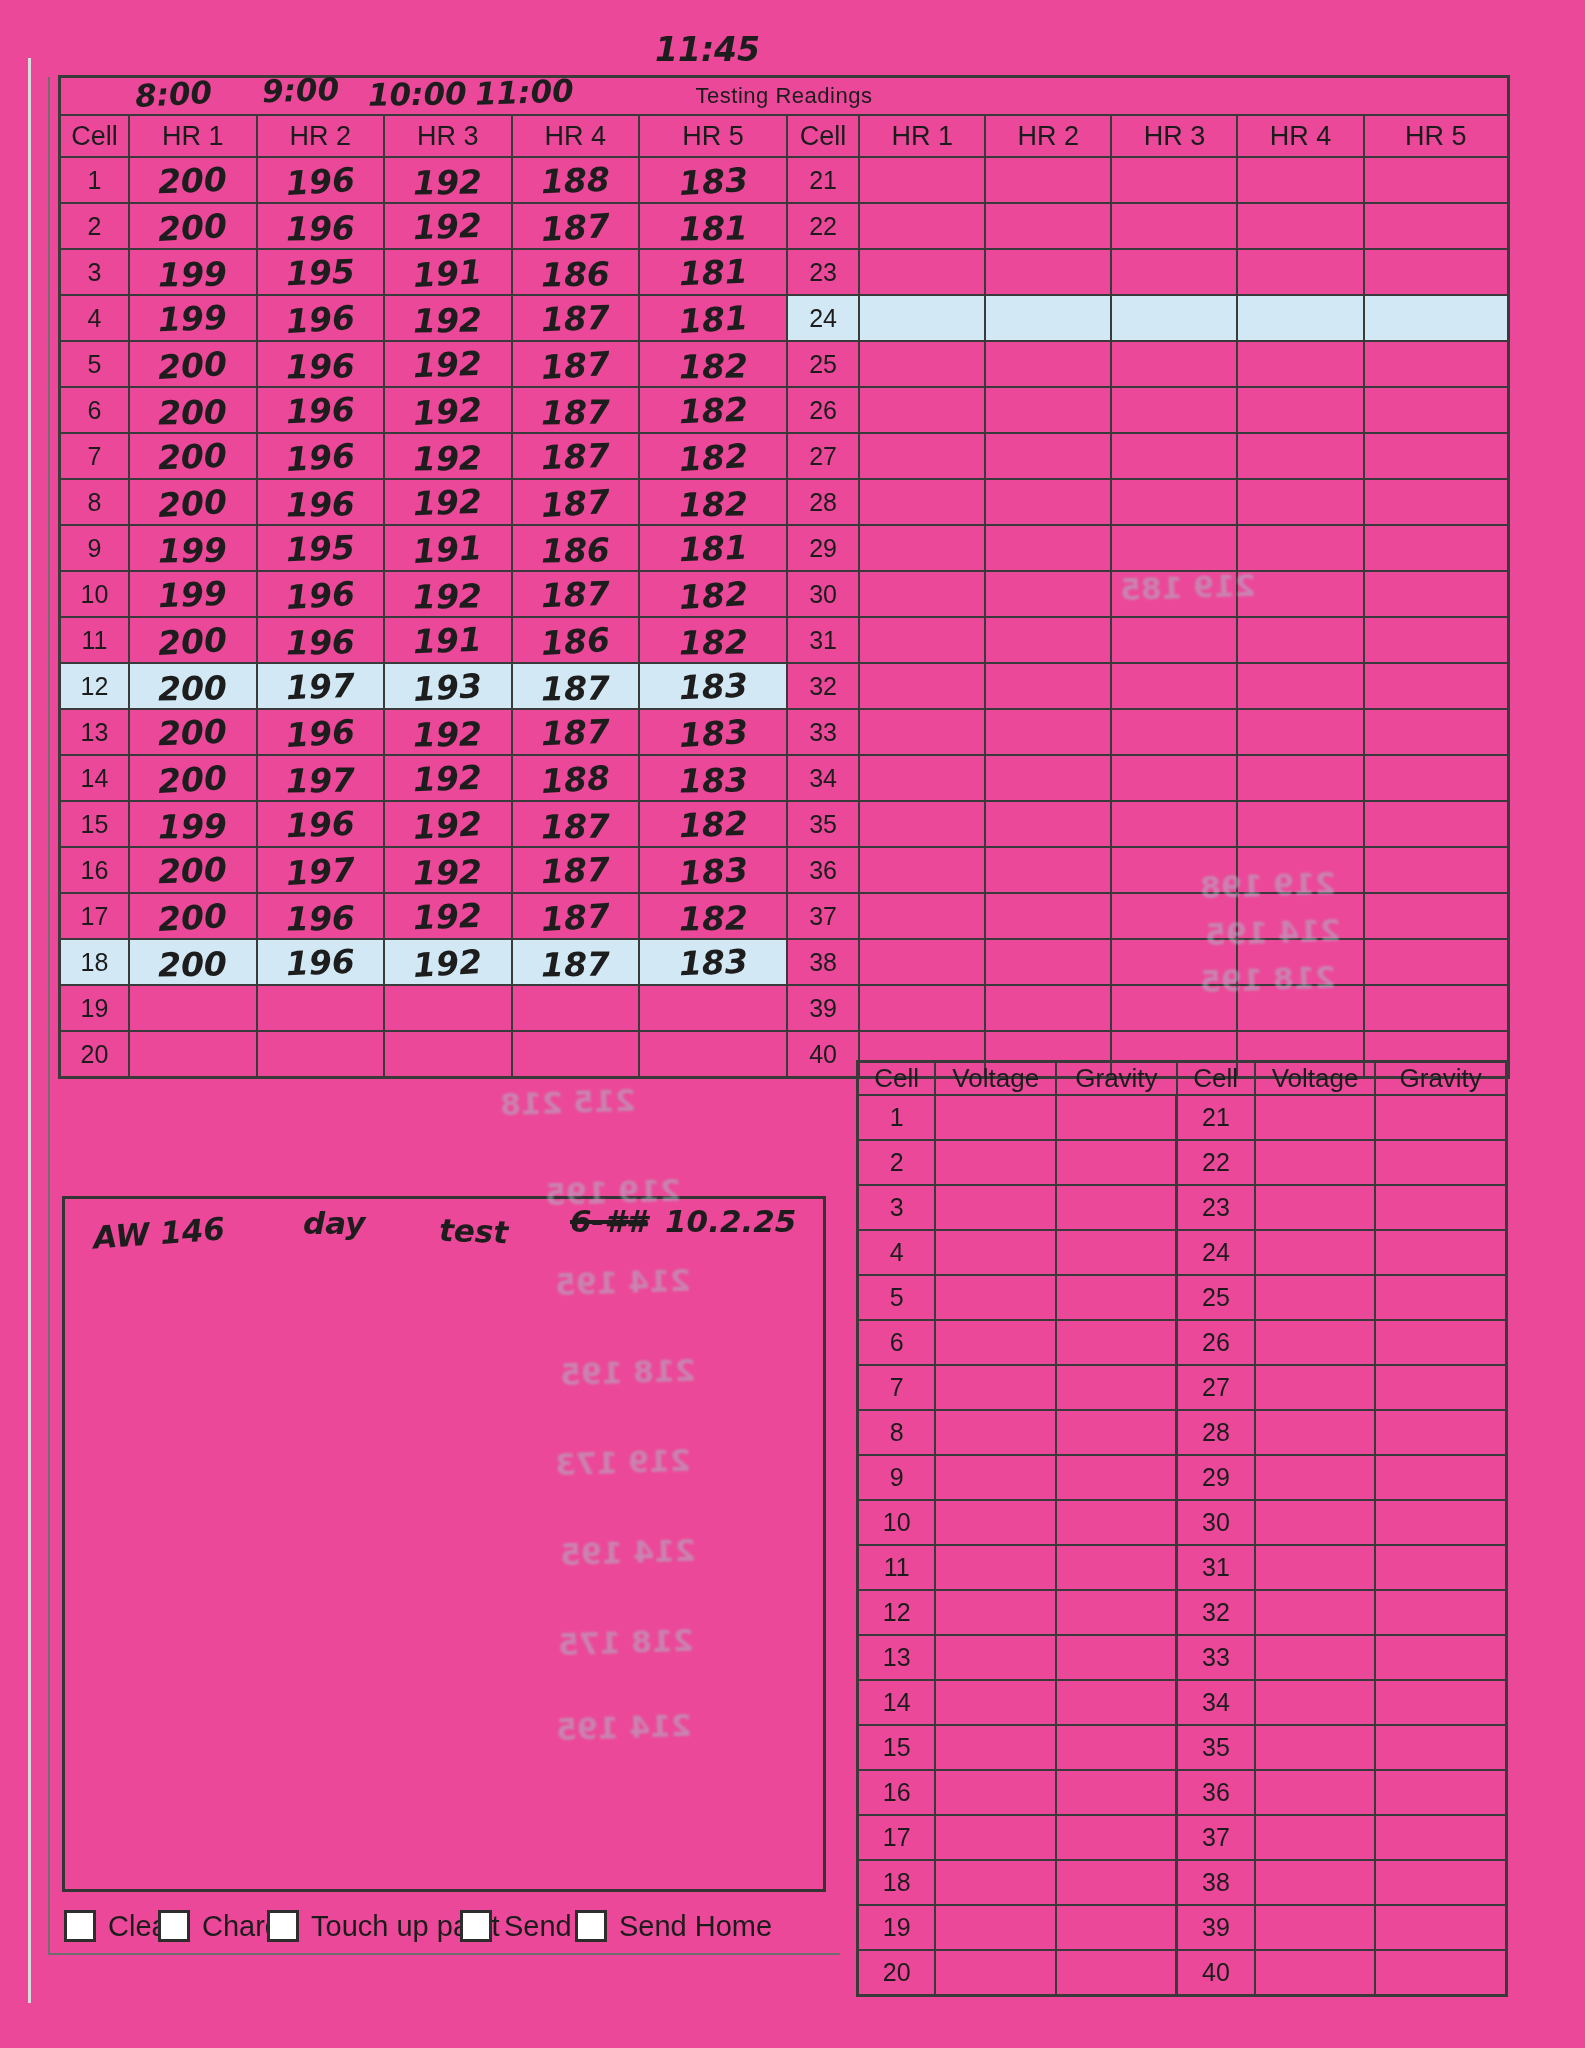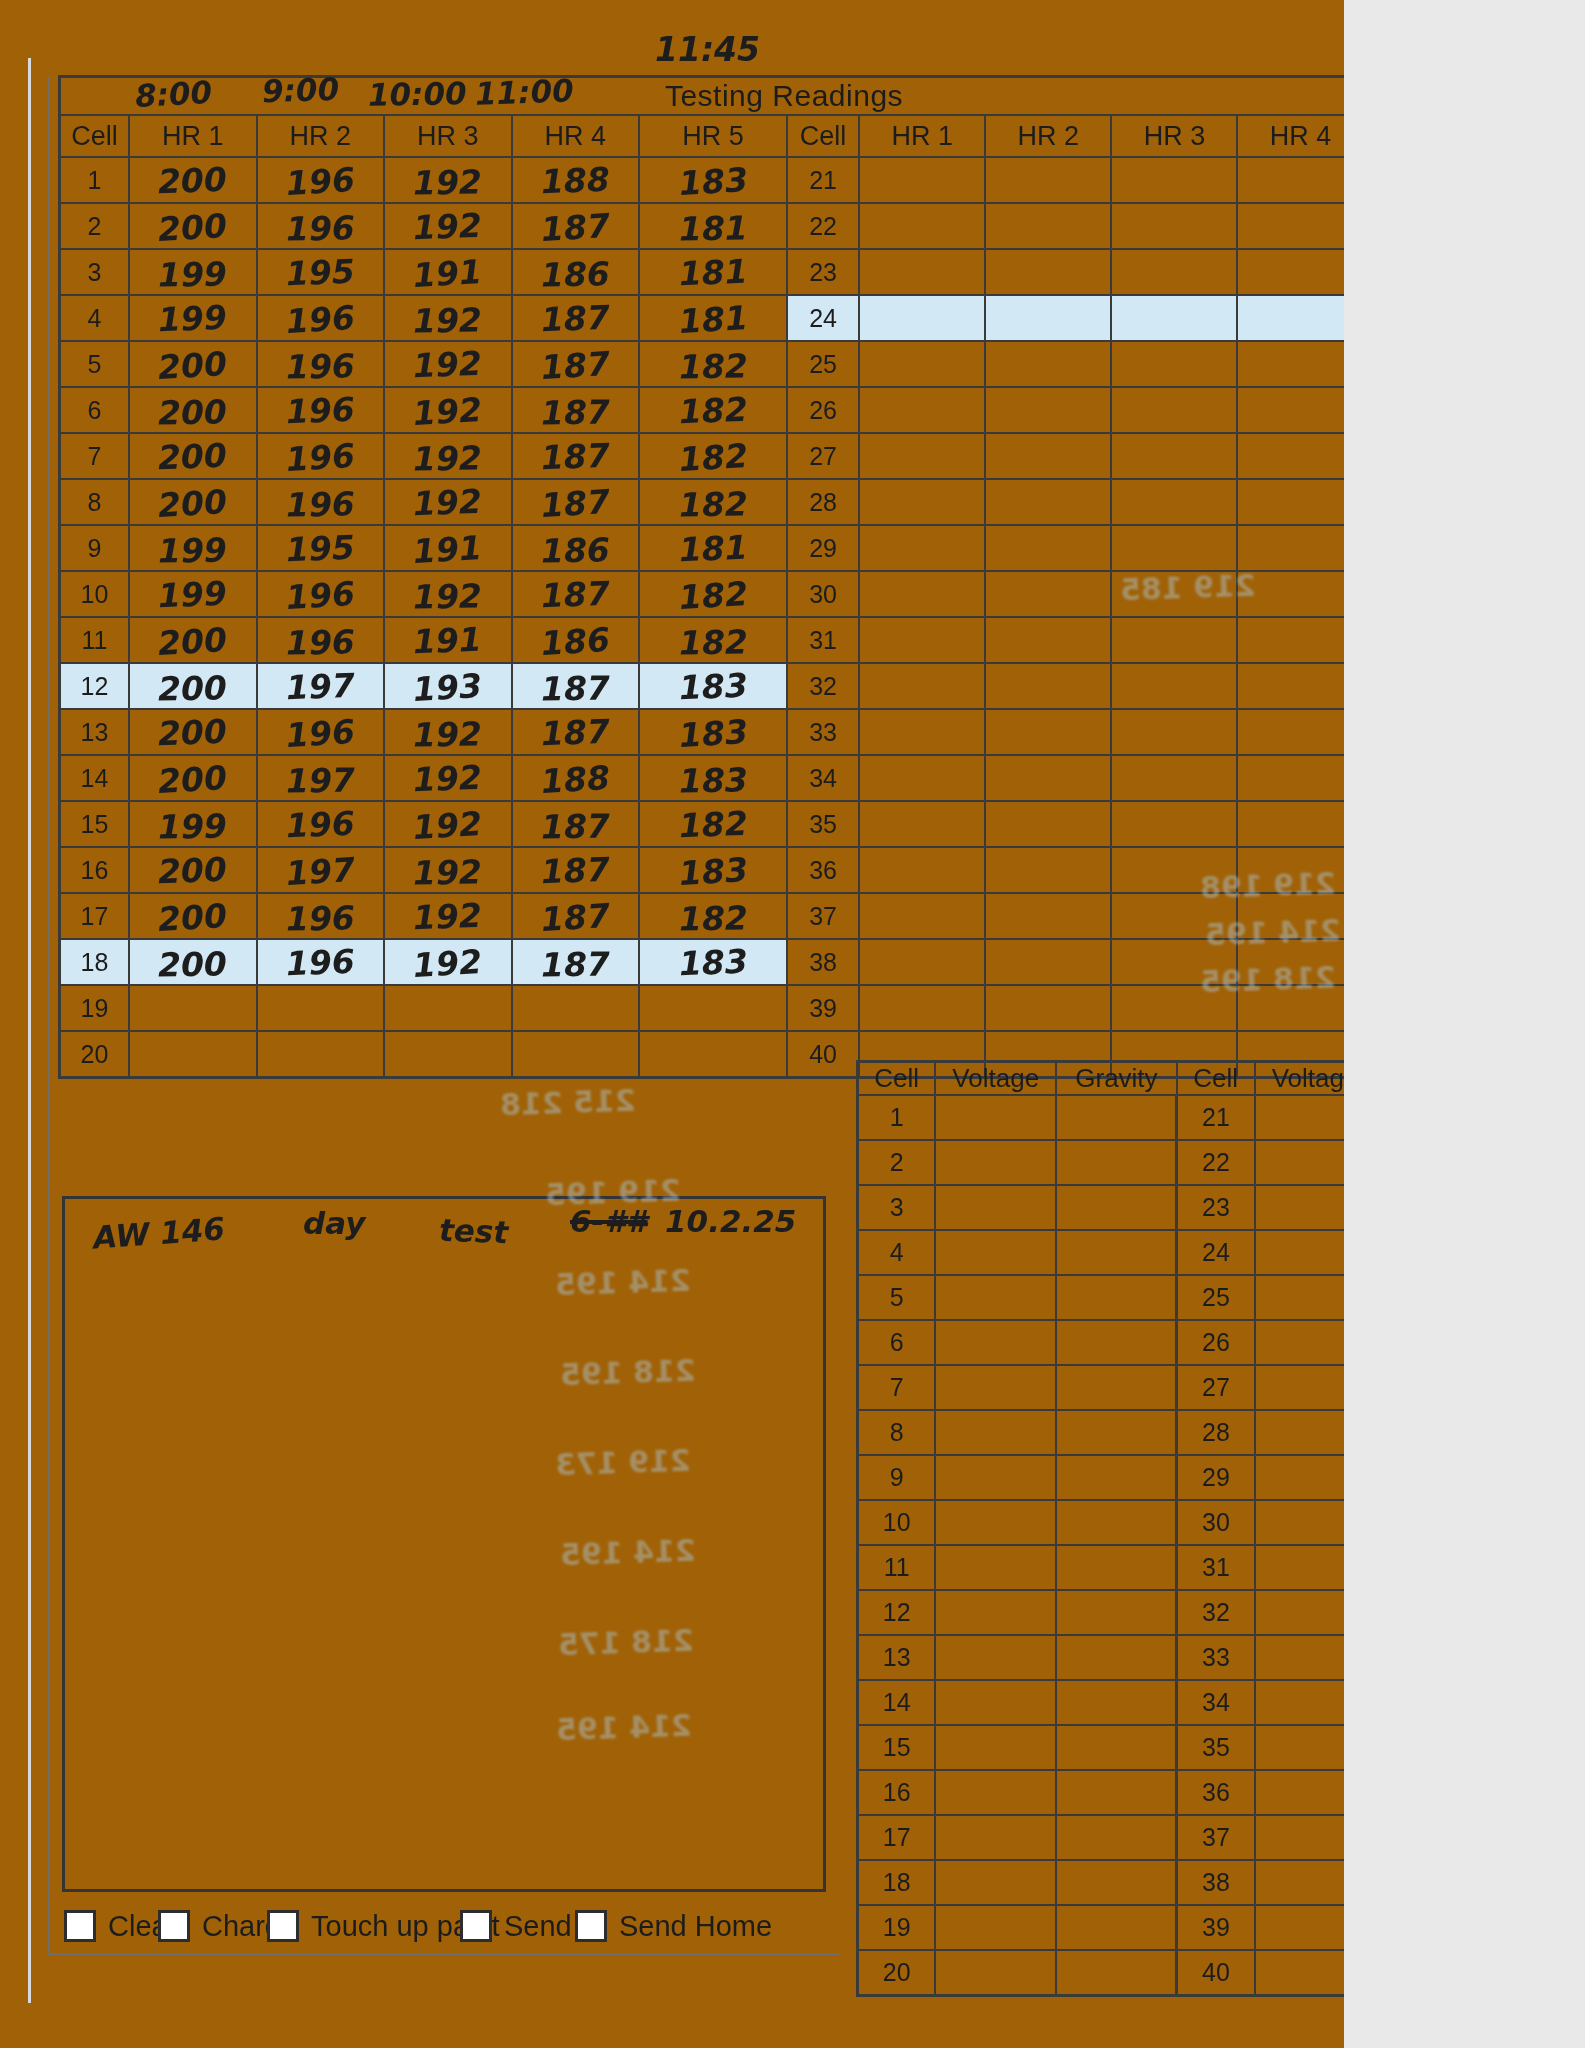--- a/index.html
+++ b/index.html
@@ -1,29 +1,29 @@
 <!DOCTYPE html>
 <html><head>
 <meta charset="utf-8">
 <style>
   html,body{margin:0;padding:0;background:#e9e9e9;}
-  #page{position:relative;width:1344px;height:2048px;background:#a16207;overflow:hidden;
+  #page{position:relative;width:1585px;height:2048px;background:#ec4899;overflow:hidden;
         font-family:"Liberation Sans",sans-serif;color:#1c1c1c;}
   
   #scan-edge{position:absolute;left:28px;top:58px;width:3px;height:1945px;background:#d7dbdd;}
   
   .hw{font-family:"DejaVu Sans",sans-serif;font-style:italic;font-weight:600;color:#1d1d1d;}
   .r0{display:inline-block;transform:rotate(-2deg);}
   .r1{display:inline-block;transform:rotate(-3.5deg) translateY(1px);}
   .r2{display:inline-block;transform:rotate(-0.8deg) translateY(2px);}
   
   table{border-collapse:collapse;position:absolute;table-layout:fixed;}
   #testing-table{left:58px;top:75px;width:1452px;border:3px solid #3a3a3a;}
   #testing-table th,#testing-table td{border:2px solid #3a3a3a;text-align:center;padding:0;overflow:hidden;white-space:nowrap;}
-  #testing-table .title-cell{font-size:30px;font-weight:400;height:36px;letter-spacing:.5px;}
+  #testing-table .title-cell{font-size:22px;font-weight:400;height:36px;letter-spacing:.5px;}
   #testing-table .head-row th{font-size:27px;font-weight:400;height:40px;}
   #testing-table td{height:44px;}
   td.num{font-size:25px;}
   td.valcell{font-size:33px;}
   td.rsep{border-left-width:3px;}
   .hl{background:#d2e9f5;}
   
   .time-note{position:absolute;font-size:31px;z-index:5;}
   #note-1145{position:absolute;left:655px;top:30px;font-size:33px;z-index:5;}
   

